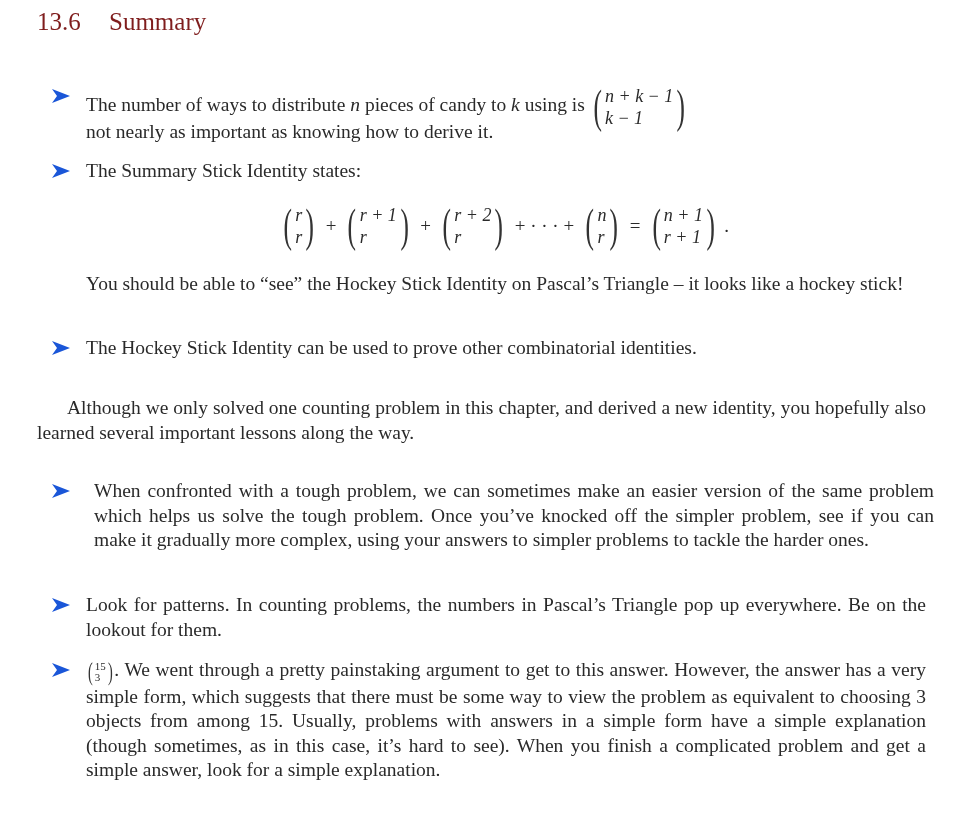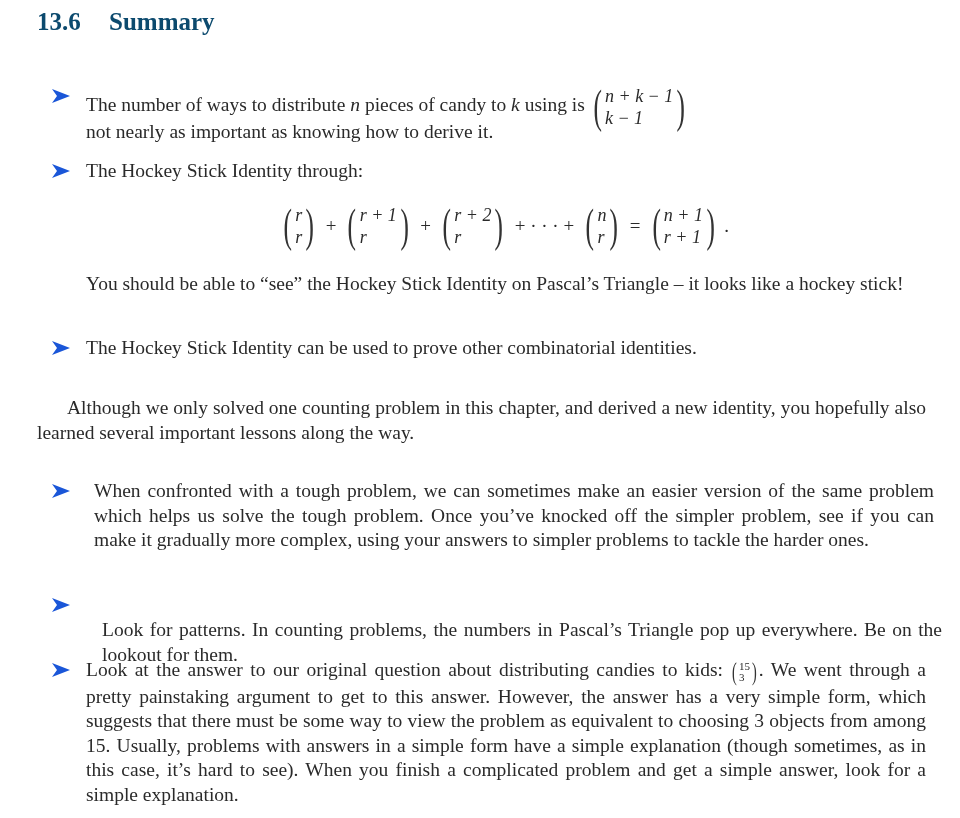--- a/index.html
+++ b/index.html
@@ -3,21 +3,21 @@
   <meta charset="utf-8">
   <style>
     html, body { margin: 0; padding: 0; background: #ffffff; }
     body {
       width: 960px; height: 818px; overflow: hidden; position: relative;
       font-family: "Liberation Serif", "DejaVu Serif", serif;
       color: #2a2a2a;
     }
     .section-title {
       position: absolute; left: 37px; top: 8px;
-      font-size: 25px; font-weight: bold; color: #0c4a6e;
+      font-size: 25px; font-weight: normal; color: #7f1d1d;
     }
     .section-title .num { display: inline-block; width: 72px; }
     .bullet {
       position: absolute; left: 52px; width: 18px; height: 14px;
     }
     .bullet svg { display: block; }
     .para {
       position: absolute; font-size: 19.5px; line-height: 24.5px;
       text-align: justify;
     }
@@ -64,21 +64,21 @@
       <span class="paren">)</span>
     </span>
 </div>
 <div class="para" style="left:86px; top:120px; width:840px;">not nearly as important as knowing how to derive it.</div>
 
 <div class="bullet" style="top:164px;">
   <svg width="18" height="14" viewBox="0 0 18 14">
       <path d="M0 0 L18 7 L0 14 L5 7 Z" fill="#1a56d8"></path>
     </svg>
 </div>
-<div class="para" style="left:86px; top:159px; width:840px;">The Hockey Stick Identity through:</div>
+<div class="para" style="left:86px; top:159px; width:840px;">The Summary Stick Identity states:</div>
 
 <div class="eq-row">
   <span class="binom">
       <span class="paren">(</span>
       <span class="stack it">
         <span>r</span>
         <span>r</span>
       </span>
       <span class="paren">)</span>
     </span>
@@ -137,29 +137,29 @@
       <path d="M0 0 L18 7 L0 14 L5 7 Z" fill="#1a56d8"></path>
     </svg>
 </div>
 <div class="para" style="left:94px; top:479px; width:840px;">When confronted with a tough problem, we can sometimes make an easier version of the same problem which helps us solve the tough problem. Once you’ve knocked off the simpler problem, see if you can make it gradually more complex, using your answers to simpler problems to tackle the harder ones.</div>
 
 <div class="bullet" style="top:598px;">
   <svg width="18" height="14" viewBox="0 0 18 14">
       <path d="M0 0 L18 7 L0 14 L5 7 Z" fill="#1a56d8"></path>
     </svg>
 </div>
-<div class="para" style="left:102px; top:593px; width:840px;margin-top:25px;">Look for patterns. In counting problems, the numbers in Pascal’s Triangle pop up everywhere. Be on the lookout for them.</div>
+<div class="para" style="left:86px; top:593px; width:840px;">Look for patterns. In counting problems, the numbers in Pascal’s Triangle pop up everywhere. Be on the lookout for them.</div>
 
 <div class="bullet" style="top:663px;">
   <svg width="18" height="14" viewBox="0 0 18 14">
       <path d="M0 0 L18 7 L0 14 L5 7 Z" fill="#1a56d8"></path>
     </svg>
 </div>
 <div class="para" style="left:86px; top:658px; width:840px;">
-  <span>Look at the answer to our original question about distributing candies to kids: </span><span class="binom small">
+  <span class="binom small">
       <span class="paren">(</span>
       <span class="stack">
         <span>15</span>
         <span>3</span>
       </span>
       <span class="paren">)</span>
     </span><span>. We went through a pretty painstaking argument to get to this answer. However, the answer has a very simple form, which suggests that there must be some way to view the problem as equivalent to choosing 3 objects from among 15. Usually, problems with answers in a simple form have a simple explanation (though sometimes, as in this case, it’s hard to see). When you finish a complicated problem and get a simple answer, look for a simple explanation.</span>
 </div>
 
 </body></html>

